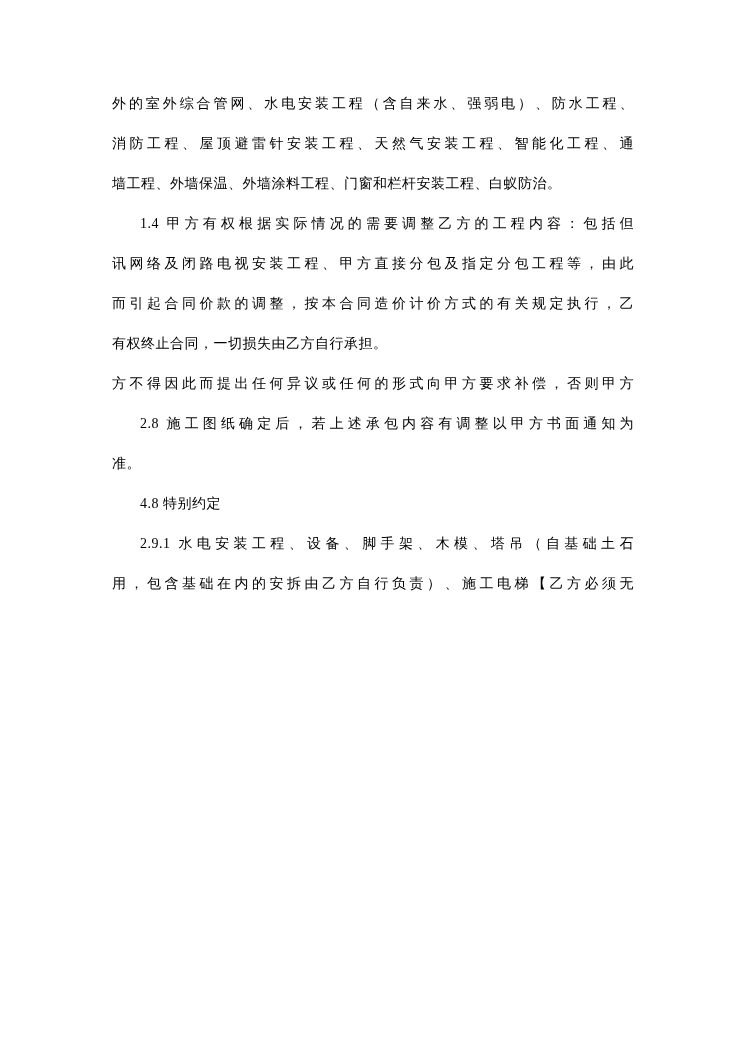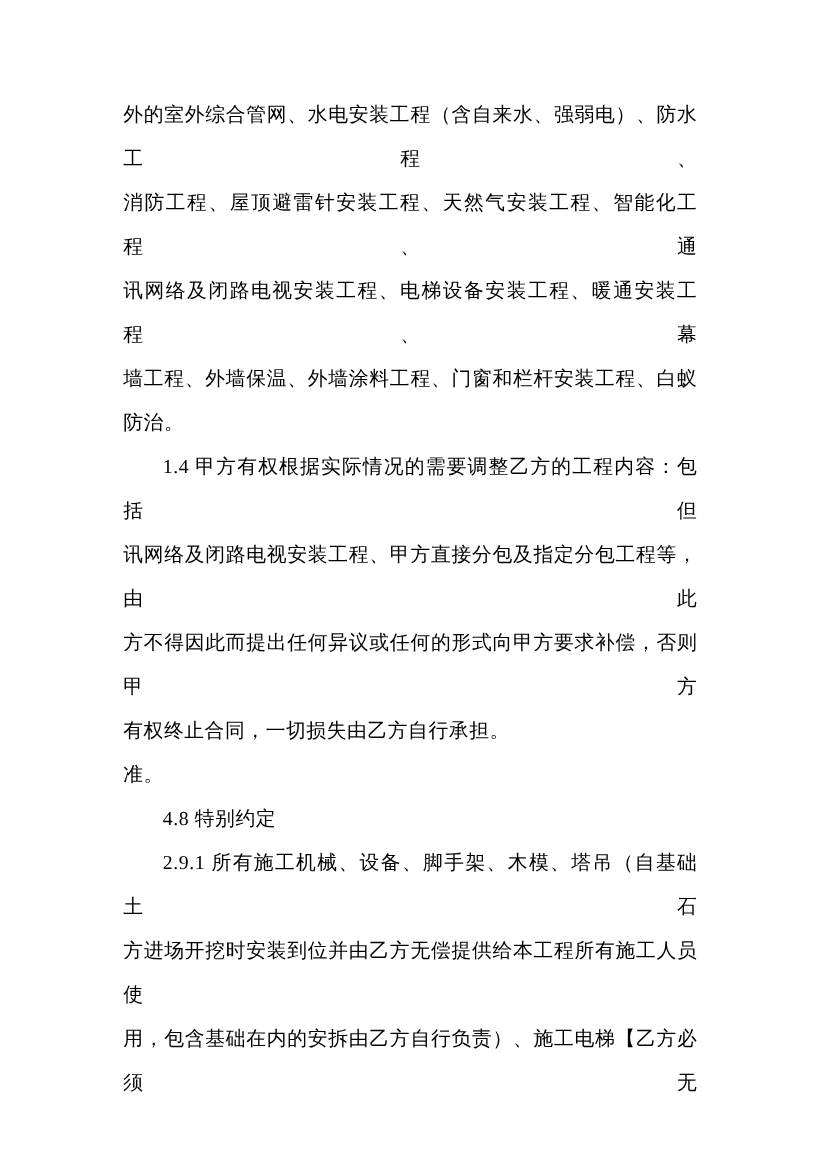--- a/index.html
+++ b/index.html
@@ -15,21 +15,21 @@
     overflow: hidden;
     font-family: "Liberation Serif", "DejaVu Serif", serif;
   }
   .doc-body {
     position: absolute;
     left: 112px;
     top: 84px;
     width: 522px;
   }
   .doc-line {
-    font-size: 18px;
+    font-size: 14px;
     line-height: 40px;
     color: #000000;
     text-align: justify;
     text-align-last: justify;
     white-space: normal;
     letter-spacing: 0.5px;
   }
   .doc-line.para-end {
     text-align-last: left;
   }
@@ -37,25 +37,25 @@
     text-indent: 2em;
   }
 </style>
 </head>
 <body>
 
 <div class="page">
   <div class="doc-body">
       <div class="doc-line">外的室外综合管网、水电安装工程（含自来水、强弱电）、防水工程、</div>
       <div class="doc-line">消防工程、屋顶避雷针安装工程、天然气安装工程、智能化工程、通</div>
-      <div class="doc-line">讯网络及闭路电视安装工程、电梯设备安装工程、暖通安装工程、幕</div>
       <div class="doc-line para-end">墙工程、外墙保温、外墙涂料工程、门窗和栏杆安装工程、白蚁防治。</div>
       <div class="doc-line indent">1.4 甲方有权根据实际情况的需要调整乙方的工程内容：包括但</div>
       <div class="doc-line">讯网络及闭路电视安装工程、甲方直接分包及指定分包工程等，由此</div>
+      <div class="doc-line">而引起合同价款的调整，按本合同造价计价方式的有关规定执行，乙</div>
+      <div class="doc-line para-end">有权终止合同，一切损失由乙方自行承担。</div>
       <div class="doc-line">方不得因此而提出任何异议或任何的形式向甲方要求补偿，否则甲方</div>
-      <div class="doc-line para-end">有权终止合同，一切损失由乙方自行承担。</div>
+      <div class="doc-line indent">2.8 施工图纸确定后，若上述承包内容有调整以甲方书面通知为</div>
       <div class="doc-line para-end">准。</div>
       <div class="doc-line para-end indent">4.8 特别约定</div>
-      <div class="doc-line indent">2.9.1 所有施工机械、设备、脚手架、木模、塔吊（自基础土石</div>
-      <div class="doc-line">方进场开挖时安装到位并由乙方无偿提供给本工程所有施工人员使</div>
+      <div class="doc-line indent">2.9.1 水电安装工程、设备、脚手架、木模、塔吊（自基础土石</div>
       <div class="doc-line">用，包含基础在内的安拆由乙方自行负责）、施工电梯【乙方必须无</div>
     </div>
 </div>
 
 </body></html>

